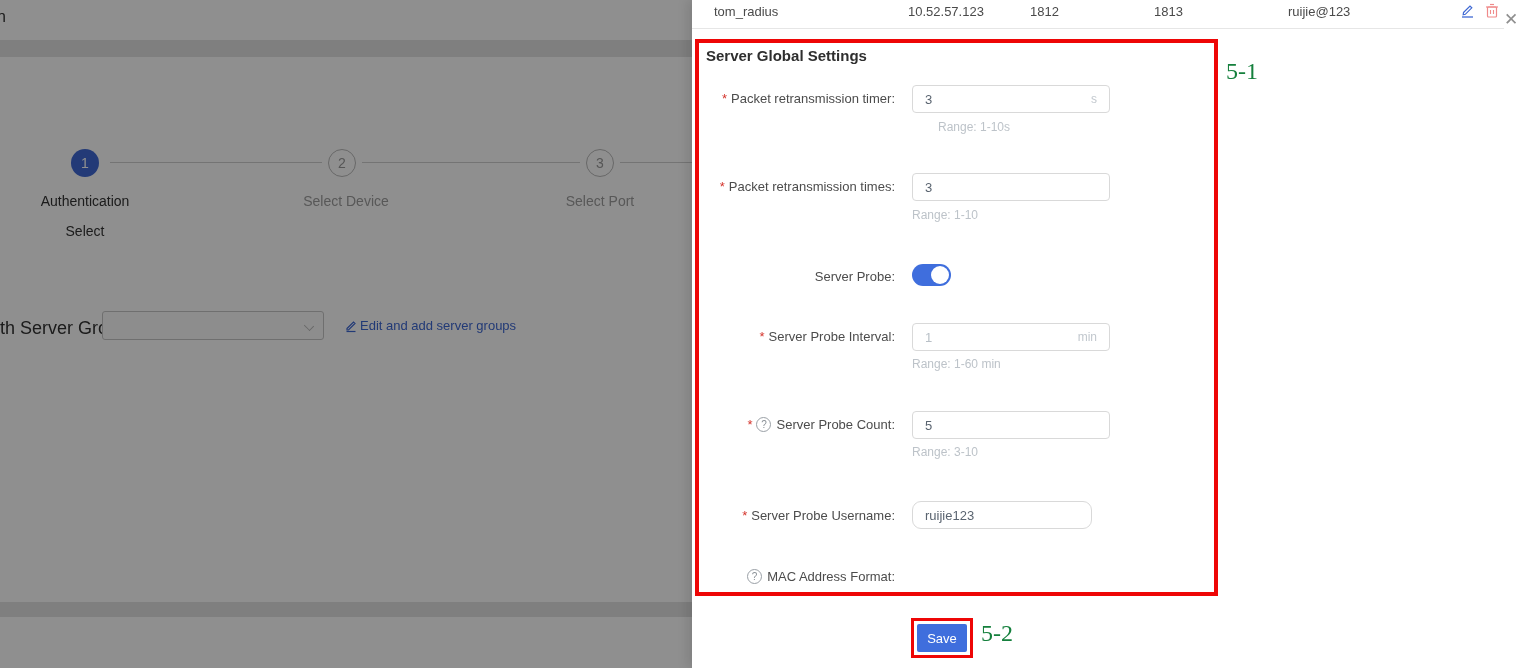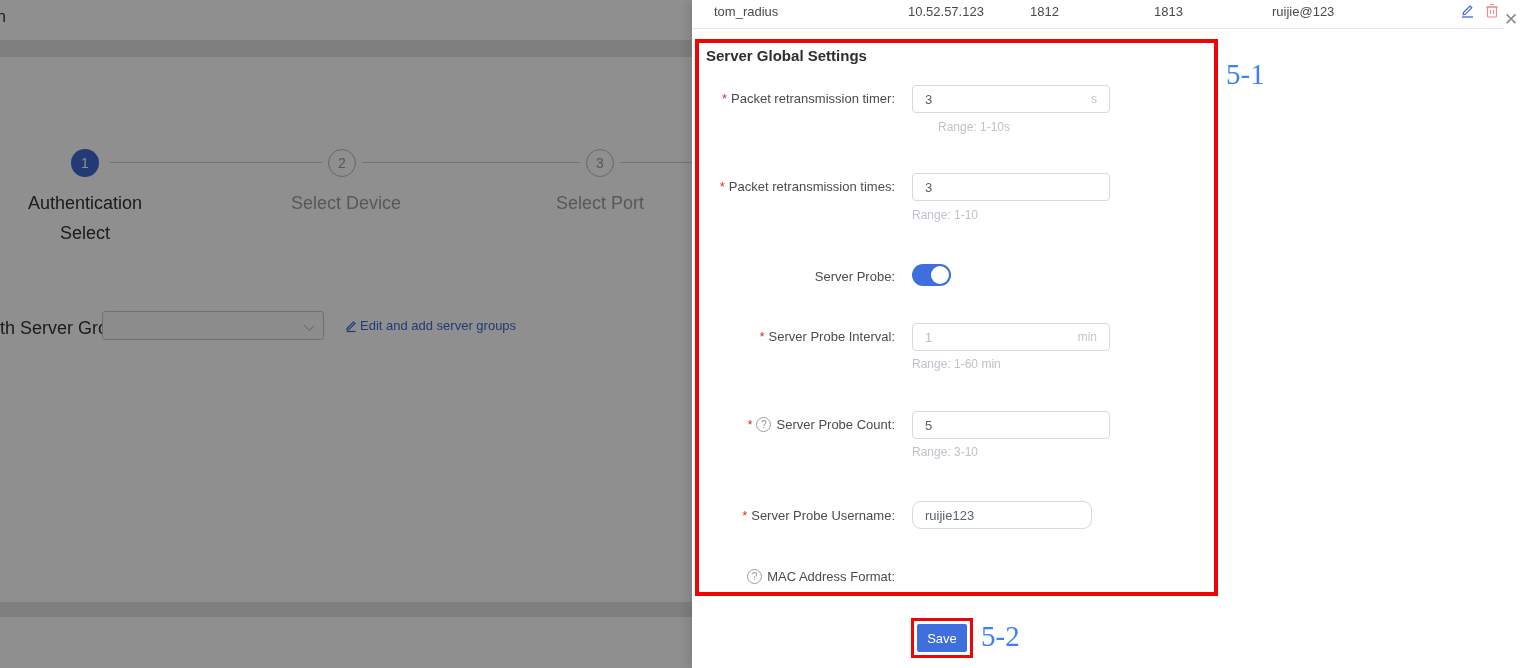--- a/index.html
+++ b/index.html
@@ -12,21 +12,21 @@
   .lheader { position:absolute; left:0; top:0; width:692px; height:40px; background:#fff; overflow:hidden; }
   .lheader .partial { position:absolute; left:-3px; top:8px; font-size:16px; color:#333; }
   .lcard { position:absolute; left:0; top:57px; width:692px; height:545px; background:#fff; }
   .lfooter { position:absolute; left:0; top:617px; width:692px; height:51px; background:#fff; }
 
   .step-circle { position:absolute; top:92px; width:28px; height:28px; border-radius:50%;
     display:flex; align-items:center; justify-content:center; font-size:14px; }
   .step-circle.active { background:#3f68d4; color:#fff; }
   .step-circle.idle { background:#fff; border:1px solid #b9b9b9; color:#9a9a9a; }
   .step-line { position:absolute; top:105px; height:1px; background:#cfcfcf; }
-  .step-label { position:absolute; top:136px; width:150px; text-align:center; font-size:18px; }
+  .step-label { position:absolute; top:136px; width:150px; text-align:center; font-size:14px; }
   .step-label.l2 { top:166px; }
   .step-label.active { color:#333; }
   .step-label.idle { color:#9d9d9d; }
 
   .group-row-label { position:absolute; left:0; top:261px; font-size:18px; color:#333; white-space:nowrap; }
   .group-select { position:absolute; left:102px; top:254px; width:222px; height:29px; background:#fcfcfc;
     border:1px solid #c6c6c6; border-radius:3px; }
   .group-select .caret, .mac-select .caret { position:absolute; right:10px; top:10px; width:8px; height:8px;
     border-right:1.5px solid #b9b9b9; border-bottom:1.5px solid #b9b9b9; transform:rotate(45deg) scale(1,.8); }
   .edit-link { position:absolute; left:344px; top:261px; font-size:13px; color:#3e68d3; display:flex; align-items:center; gap:2px; cursor:pointer; }
@@ -35,21 +35,21 @@
   
   .right-panel { position:absolute; left:692px; top:0; width:836px; height:668px; background:#fff;
     box-shadow:-5px 0 10px rgba(0,0,0,.10); }
   .rp { position:absolute; }
   .rowtext { font-size:13px; color:#4a4a4a; white-space:nowrap; }
   .top-divider { position:absolute; left:0; top:28px; width:812px; height:1px; background:#e6e6e6; }
   .icon-btn { cursor:pointer; display:inline-block; }
   .close-x { position:absolute; left:812px; top:11px; font-size:17px; color:#8f8f8f; cursor:pointer; line-height:1; }
 
   .anno-rect { position:absolute; left:3px; top:39px; width:523px; height:557px; border:4px solid #ee0606; z-index:4; pointer-events:none; }
-  .anno-label { position:absolute; font-family:"Liberation Serif","DejaVu Serif",serif; font-size:29px; color:#3b82f6; z-index:6; }
+  .anno-label { position:absolute; font-family:"Liberation Serif","DejaVu Serif",serif; font-size:24px; color:#15803d; z-index:6; }
   .panel-title { position:absolute; left:14px; top:47px; font-size:15px; font-weight:bold; color:#2e2e2e; }
 
   .flabel { position:absolute; left:0; width:203px; display:flex; justify-content:flex-end; align-items:center;
     gap:5px; font-size:13px; color:#4c4c4c; white-space:nowrap; }
   .req { color:#d4342c; font-size:13px; margin-right:-1px; }
   .qicon { width:15px; height:15px; border:1px solid #9aa0a6; border-radius:50%; color:#8a9096; font-size:10px;
     display:inline-flex; align-items:center; justify-content:center; flex:0 0 auto; }
   .finput { position:absolute; left:220px; width:198px; height:28px; border:1px solid #d9d9d9; border-radius:4px;
     background:#fff; display:flex; align-items:center; padding:0 12px; font-size:13px; color:#5a6470; }
   .finput .suffix { margin-left:auto; color:#c2c8ce; font-size:12px; }
@@ -117,21 +117,21 @@
     </div>
   </div>
   <div class="overlay"></div>
 
   <div class="right-panel">
 
     <div class="rp rowtext" style="left:22px;top:4px;">tom_radius</div>
     <div class="rp rowtext" style="left:216px;top:4px;">10.52.57.123</div>
     <div class="rp rowtext" style="left:338px;top:4px;">1812</div>
     <div class="rp rowtext" style="left:462px;top:4px;">1813</div>
-    <div class="rp rowtext" style="left:580px;top:4px;">ruijie@123</div>
+    <div class="rp rowtext" style="left:596px;top:4px;">ruijie@123</div>
     <span class="rp icon-btn" style="left:768px;top:3px;">
       <svg width="15" height="16" viewBox="0 0 15 16">
         <path d="M3.5 9.5 L10 3 L11.8 4.8 L5.3 11.3 L3.2 11.8 Z" fill="none" stroke="#3e68d3" stroke-width="1.2"></path>
         <line x1="2" y1="14" x2="13" y2="14" stroke="#3e68d3" stroke-width="1.3"></line>
       </svg>
     </span>
     <span class="rp icon-btn" style="left:793px;top:3px;">
       <svg width="14" height="16" viewBox="0 0 14 16">
         <rect x="2.5" y="4" width="9" height="10" rx="1" fill="none" stroke="#ef8a8a" stroke-width="1.2"></rect>
         <line x1="1" y1="4" x2="13" y2="4" stroke="#ef8a8a" stroke-width="1.2"></line>

